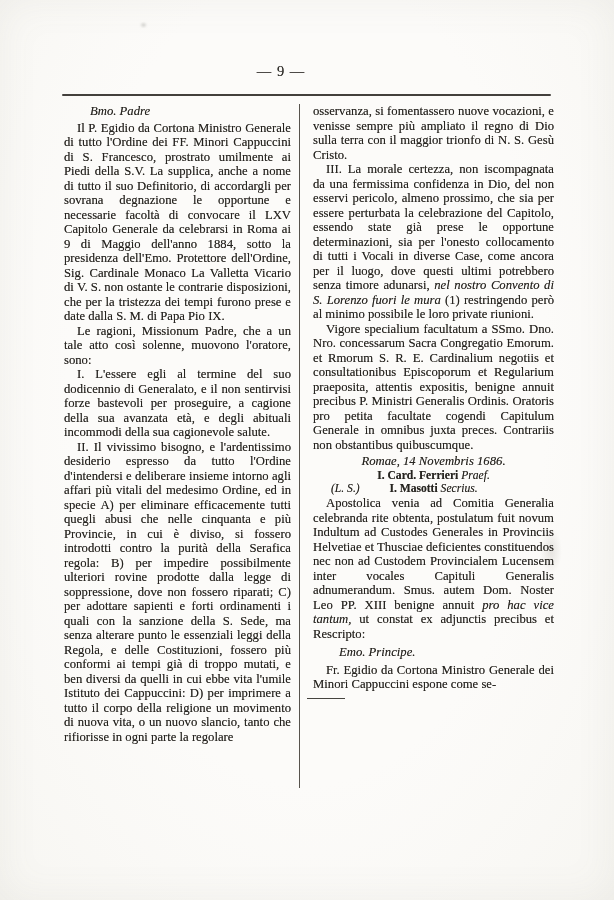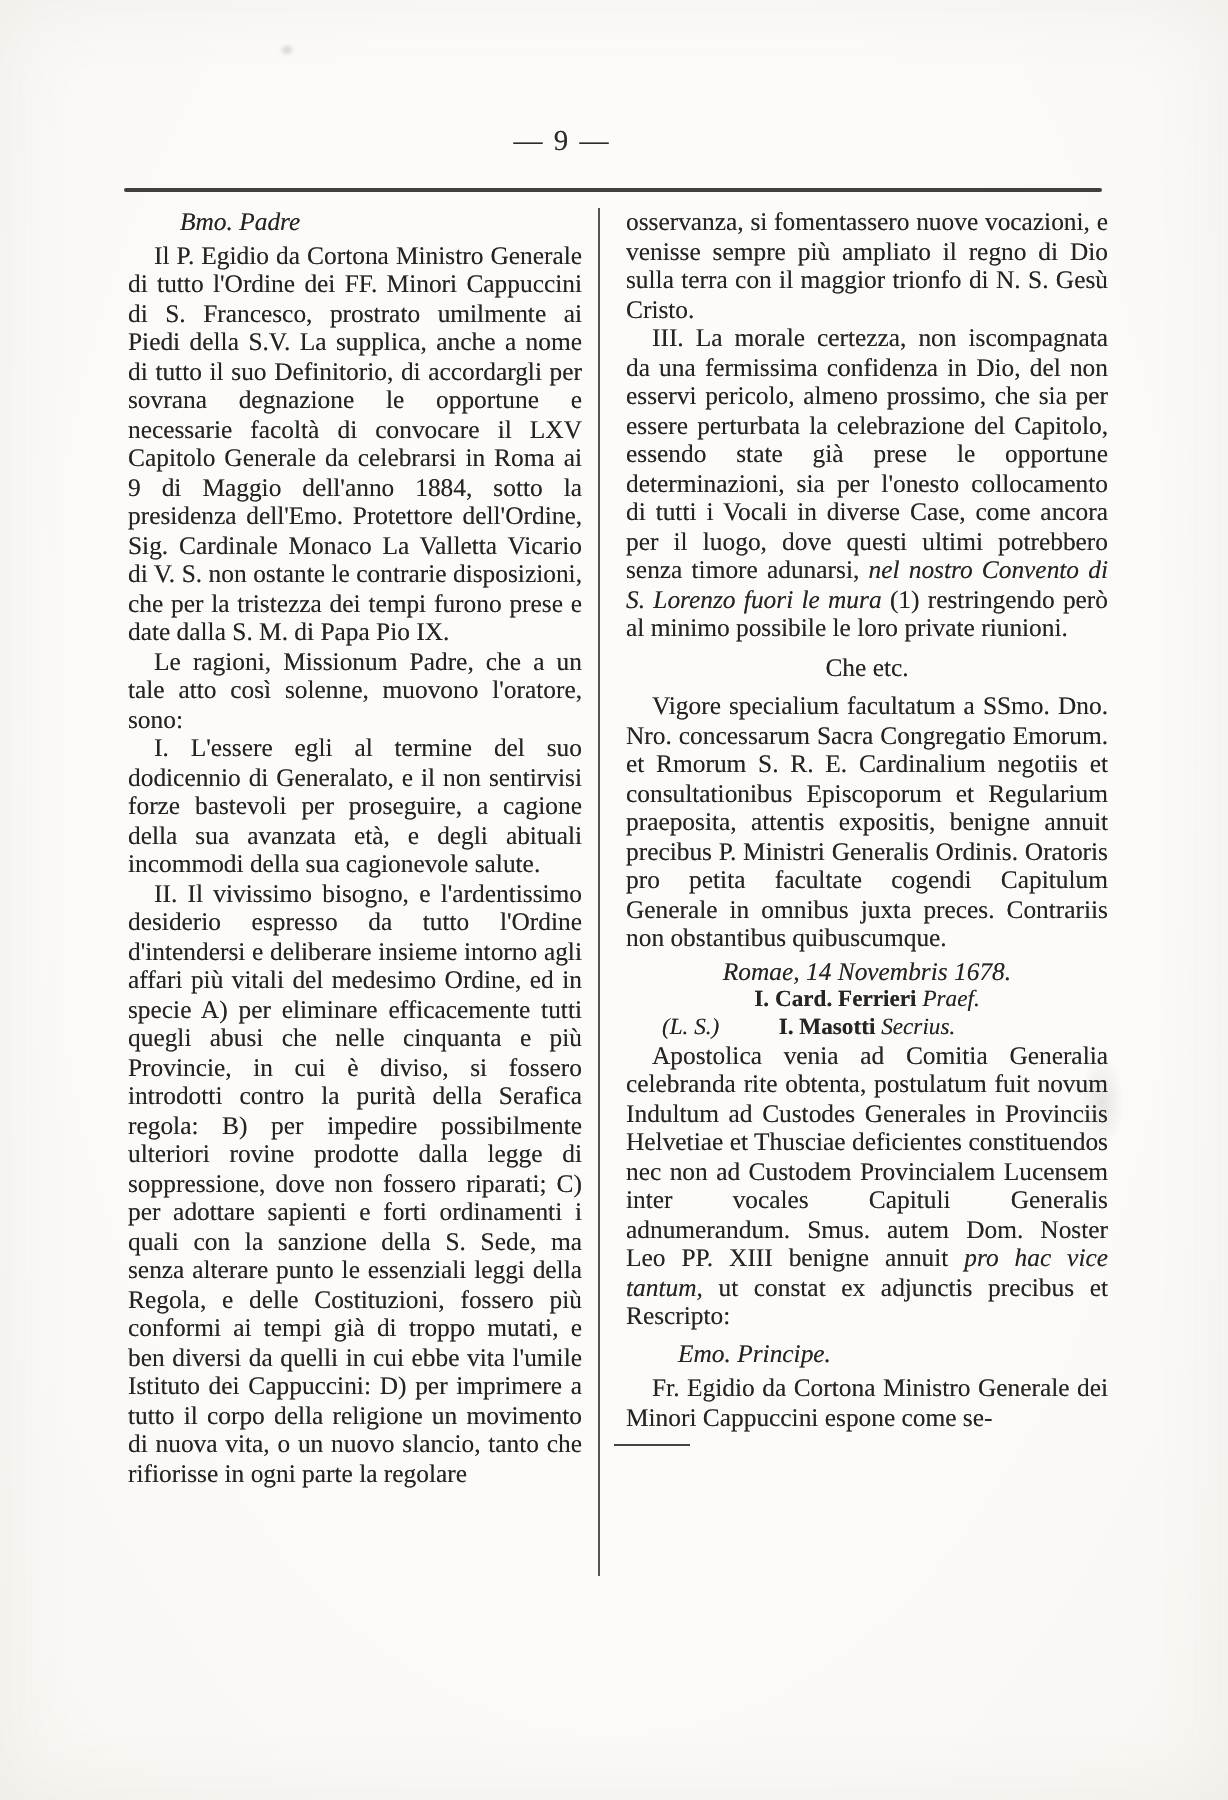--- a/index.html
+++ b/index.html
@@ -80,23 +80,22 @@
       <p class="indent">Le ragioni, Missionum Padre, che a un tale atto così solenne, muovono l'oratore, sono:</p>
       <p class="indent">I. L'essere egli al termine del suo dodicennio di Generalato, e il non sentirvisi forze bastevoli per proseguire, a cagione della sua avanzata età, e degli abituali incommodi della sua cagionevole salute.</p>
       <p class="indent">II. Il vivissimo bisogno, e l'ardentissimo desiderio espresso da tutto l'Ordine d'intendersi e deliberare insieme intorno agli affari più vitali del medesimo Ordine, ed in specie A) per eliminare efficacemente tutti quegli abusi che nelle cinquanta e più Provincie, in cui è diviso, si fossero introdotti contro la purità della Serafica regola: B) per impedire possibilmente ulteriori rovine prodotte dalla legge di soppressione, dove non fossero riparati; C) per adottare sapienti e forti ordinamenti i quali con la sanzione della S. Sede, ma senza alterare punto le essenziali leggi della Regola, e delle Costituzioni, fossero più conformi ai tempi già di troppo mutati, e ben diversi da quelli in cui ebbe vita l'umile Istituto dei Cappuccini: D) per imprimere a tutto il corpo della religione un movimento di nuova vita, o un nuovo slancio, tanto che rifiorisse in ogni parte la regolare</p>
     </div>
 
     <div class="divider"></div>
 
     <div class="col-right">
       <p>osservanza, si fomentassero nuove vocazioni, e venisse sempre più ampliato il regno di Dio sulla terra con il maggior trionfo di N. S. Gesù Cristo.</p>
       <p class="indent"><span>III. La morale certezza, non iscompagnata da una fermissima confidenza in Dio, del non esservi pericolo, almeno prossimo, che sia per essere perturbata la celebrazione del Capitolo, essendo state già prese le opportune determinazioni, sia per l'onesto collocamento di tutti i Vocali in diverse Case, come ancora per il luogo, dove questi ultimi potrebbero senza timore adunarsi, </span><span class="italic">nel nostro Convento di S. Lorenzo fuori le mura</span><span> (1) restringendo però al minimo possibile le loro private riunioni.</span></p>
-      <p class="center che">Che etc.</p>
       <p class="indent">Vigore specialium facultatum a SSmo. Dno. Nro. concessarum Sacra Congregatio Emorum. et Rmorum S. R. E. Cardinalium negotiis et consultationibus Episcoporum et Regularium praeposita, attentis expositis, benigne annuit precibus P. Ministri Generalis Ordinis. Oratoris pro petita facultate cogendi Capitulum Generale in omnibus juxta preces. Contrariis non obstantibus quibuscumque.</p>
-      <p class="center dateline">Romae, 14 Novembris 1678.</p>
+      <p class="center dateline">Romae, 14 Novembris 1686.</p>
       <div class="sig-row"><span class="bold">I. Card. Ferrieri</span> <span class="italic">Praef.</span></div>
       <div class="sig-row"><span class="ls">(L. S.)</span><span class="bold">I. Masotti</span> <span class="italic">Secrius.</span></div>
       <p class="indent"><span>Apostolica venia ad Comitia Generalia celebranda rite obtenta, postulatum fuit novum Indultum ad Custodes Generales in Provinciis Helvetiae et Thusciae deficientes constituendos nec non ad Custodem Provincialem Lucensem inter vocales Capituli Generalis adnumerandum. Smus. autem Dom. Noster Leo PP. XIII benigne annuit </span><span class="italic">pro hac vice tantum,</span><span> ut constat ex adjunctis precibus et Rescripto:</span></p>
       <p class="heading2">Emo. Principe.</p>
       <p class="indent">Fr. Egidio da Cortona Ministro Generale dei Minori Cappuccini espone come se-</p>
       <div class="footnote-rule"></div>
     </div>
 
   </div>
 </div>

